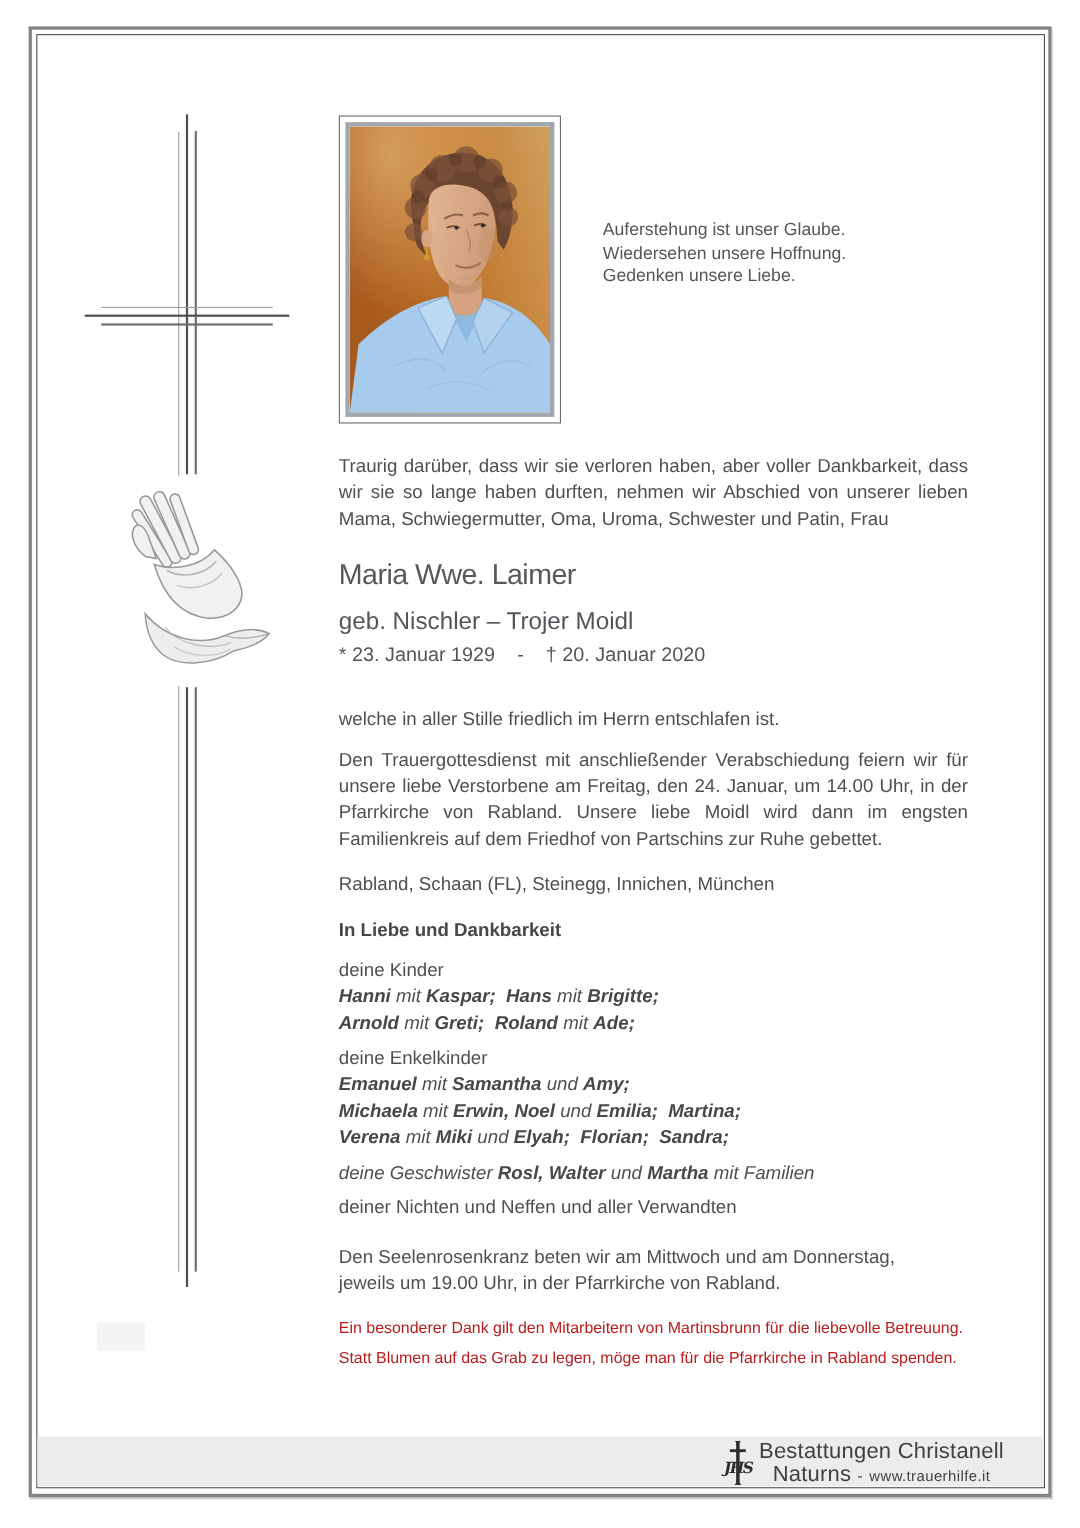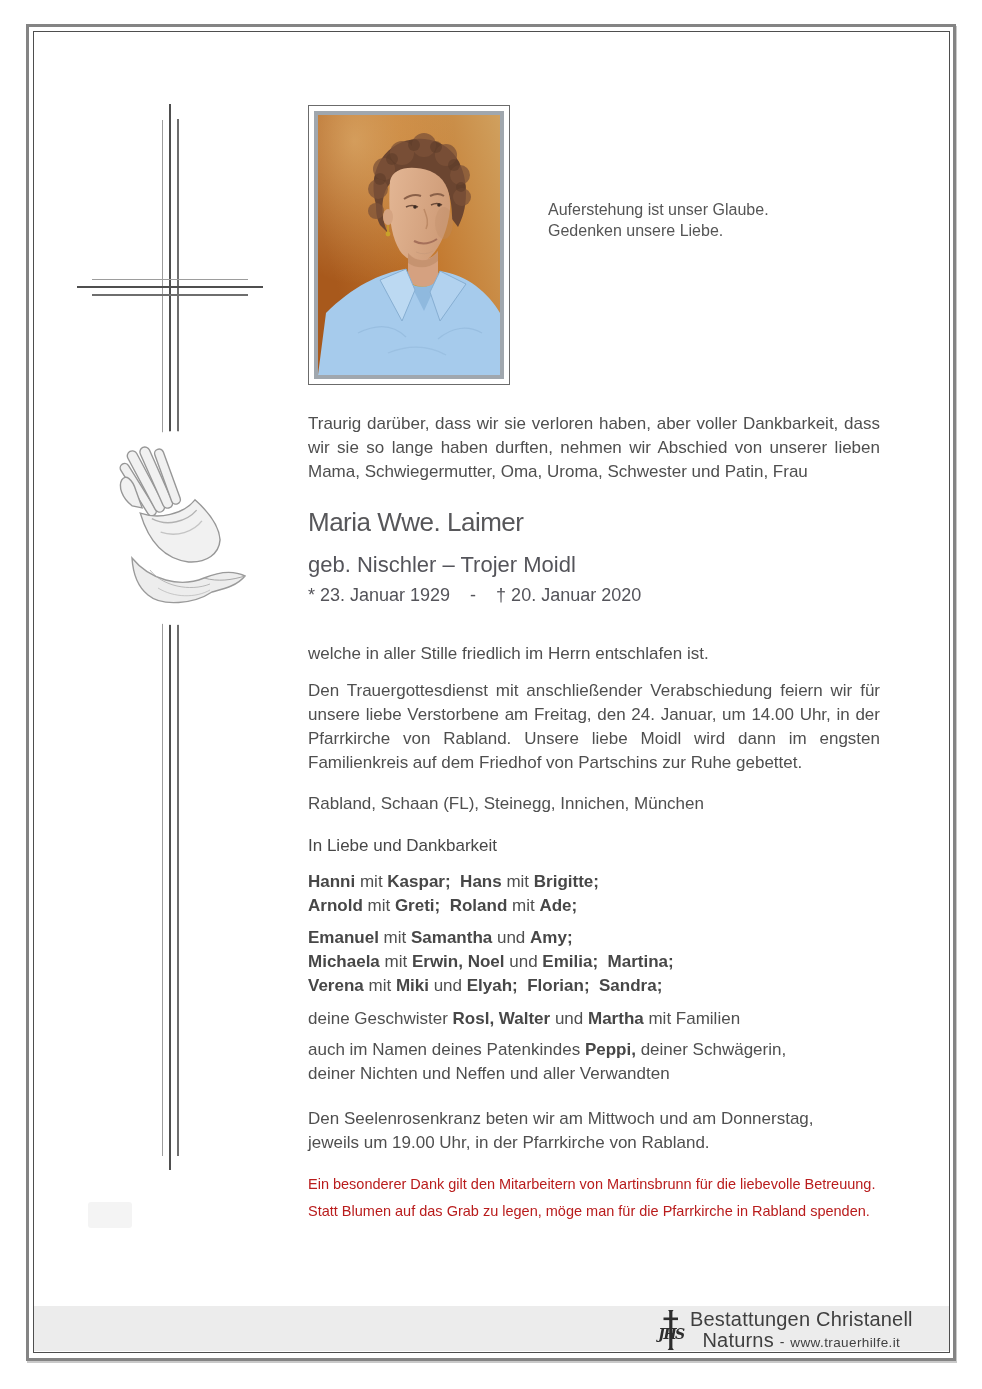--- a/index.html
+++ b/index.html
@@ -26,30 +26,30 @@
   .photo-frame{position:absolute;left:308px;top:105px;background:#ffffff;
     border:1px solid #6b6b6b;padding:5px;}
   .photo-mat{border:4px solid #a0a7ae;font-size:0;line-height:0;}
   
   .verse{position:absolute;left:548px;top:200px;width:280px;
     font-size:16px;line-height:20.5px;color:#555;}
   
   .column{position:absolute;left:308px;top:412px;width:572px;
     font-size:17px;line-height:24px;color:#4f4f4f;}
   .just{text-align:justify;}
-  .rich{white-space:pre-wrap;}
+  .rich{white-space:pre-wrap;font-style:italic;}
   .b{font-weight:bold;color:#474747;}
   .deceased-name{margin-top:15px;font-size:26px;line-height:46px;
     letter-spacing:-0.5px;color:#57575a;font-weight:400;}
   .maiden{margin-top:6px;font-size:22px;line-height:28px;color:#54545a;}
   .dates{margin-top:3px;font-size:18px;line-height:26px;white-space:pre-wrap;color:#54545a;}
   .mt-passing{margin-top:34px;}
   .mt-service{margin-top:13px;}
   .mt-places{margin-top:17px;}
-  .mt-closing{margin-top:18px;font-weight:normal;color:#474747;}
+  .mt-closing{margin-top:18px;font-weight:bold;color:#474747;}
   .mt-kinder{margin-top:12px;}
   .mt-enkel{margin-top:8px;}
   .mt-geschwister{margin-top:9px;}
   .mt-paten{margin-top:7px;}
   .mt-rosary{margin-top:21px;}
   .thanks{margin-top:16px;font-size:14.5px;line-height:27px;color:#b91c1c;}
   
   .artifact{position:absolute;left:88px;top:1202px;width:44px;height:26px;
     background:#f4f4f4;border-radius:3px;}
   
@@ -171,53 +171,55 @@
         <path d="M122,156 L148,169 L122,206 L112,177 Z" fill="#b2d2ef" stroke="#86aed2" stroke-width="1"></path>
         <path d="M40,218 C60,208 76,210 88,222" fill="none" stroke="#8fb5d8" stroke-width="1.2" opacity="0.6"></path>
         <path d="M120,224 C134,212 150,210 164,218" fill="none" stroke="#8fb5d8" stroke-width="1.2" opacity="0.6"></path>
         <path d="M70,238 C90,230 110,230 128,240" fill="none" stroke="#8fb5d8" stroke-width="1.2" opacity="0.5"></path>
       </svg>
     </div>
   </figure>
 
   <div class="verse">
     <div>Auferstehung ist unser Glaube.</div>
+    <div>Wiedersehen unsere Hoffnung.</div>
     <div>Gedenken unsere Liebe.</div>
   </div>
 
   <div class="column">
     <p class="just" style="margin:0">Traurig darüber, dass wir sie verloren haben, aber voller Dankbarkeit, dass wir sie so lange haben durften, nehmen wir Abschied von unserer lieben Mama, Schwiegermutter, Oma, Uroma, Schwester und Patin, Frau</p>
 
     <div class="deceased-name">Maria Wwe. Laimer</div>
     <div class="maiden">geb. Nischler – Trojer Moidl</div>
     <div class="dates">* 23. Januar 1929    -    † 20. Januar 2020</div>
 
     <div class="mt-passing">welche in aller Stille friedlich im Herrn entschlafen ist.</div>
 
     <p class="just mt-service" style="margin-bottom:0">Den Trauergottesdienst mit anschließender Verabschiedung feiern wir für unsere liebe Verstorbene am Freitag, den 24. Januar, um 14.00 Uhr, in der Pfarrkirche von Rabland. Unsere liebe Moidl wird dann im engsten Familienkreis auf dem Friedhof von Partschins zur Ruhe gebettet.</p>
 
     <div class="mt-places">Rabland, Schaan (FL), Steinegg, Innichen, München</div>
 
     <div class="mt-closing">In Liebe und Dankbarkeit</div>
 
     <div class="mt-kinder">
+      <div>deine Kinder</div>
       <div class="rich"><span class="b">Hanni</span><span> mit </span><span class="b">Kaspar;</span><span>  </span><span class="b">Hans</span><span> mit </span><span class="b">Brigitte;</span></div>
       <div class="rich"><span class="b">Arnold</span><span> mit </span><span class="b">Greti;</span><span>  </span><span class="b">Roland</span><span> mit </span><span class="b">Ade;</span></div>
     </div>
 
     <div class="mt-enkel">
+      <div>deine Enkelkinder</div>
       <div class="rich"><span class="b">Emanuel</span><span> mit </span><span class="b">Samantha</span><span> und </span><span class="b">Amy;</span></div>
       <div class="rich"><span class="b">Michaela</span><span> mit </span><span class="b">Erwin, Noel</span><span> und </span><span class="b">Emilia;</span><span>  </span><span class="b">Martina;</span></div>
       <div class="rich"><span class="b">Verena</span><span> mit </span><span class="b">Miki</span><span> und </span><span class="b">Elyah;</span><span>  </span><span class="b">Florian;</span><span>  </span><span class="b">Sandra;</span></div>
     </div>
 
     <div class="rich mt-geschwister"><span>deine Geschwister </span><span class="b">Rosl, Walter</span><span> und </span><span class="b">Martha</span><span> mit Familien</span></div>
 
     <div class="mt-paten">
-      <div class="rich"><span>auch im Namen deines Patenkindes </span><span class="b">Peppi,</span><span> deiner Schwägerin,</span></div>
       <div>deiner Nichten und Neffen und aller Verwandten</div>
     </div>
 
     <div class="mt-rosary">
       <div>Den Seelenrosenkranz beten wir am Mittwoch und am Donnerstag,</div>
       <div>jeweils um 19.00 Uhr, in der Pfarrkirche von Rabland.</div>
     </div>
 
     <div class="thanks">
       <div>Ein besonderer Dank gilt den Mitarbeitern von Martinsbrunn für die liebevolle Betreuung.</div>

